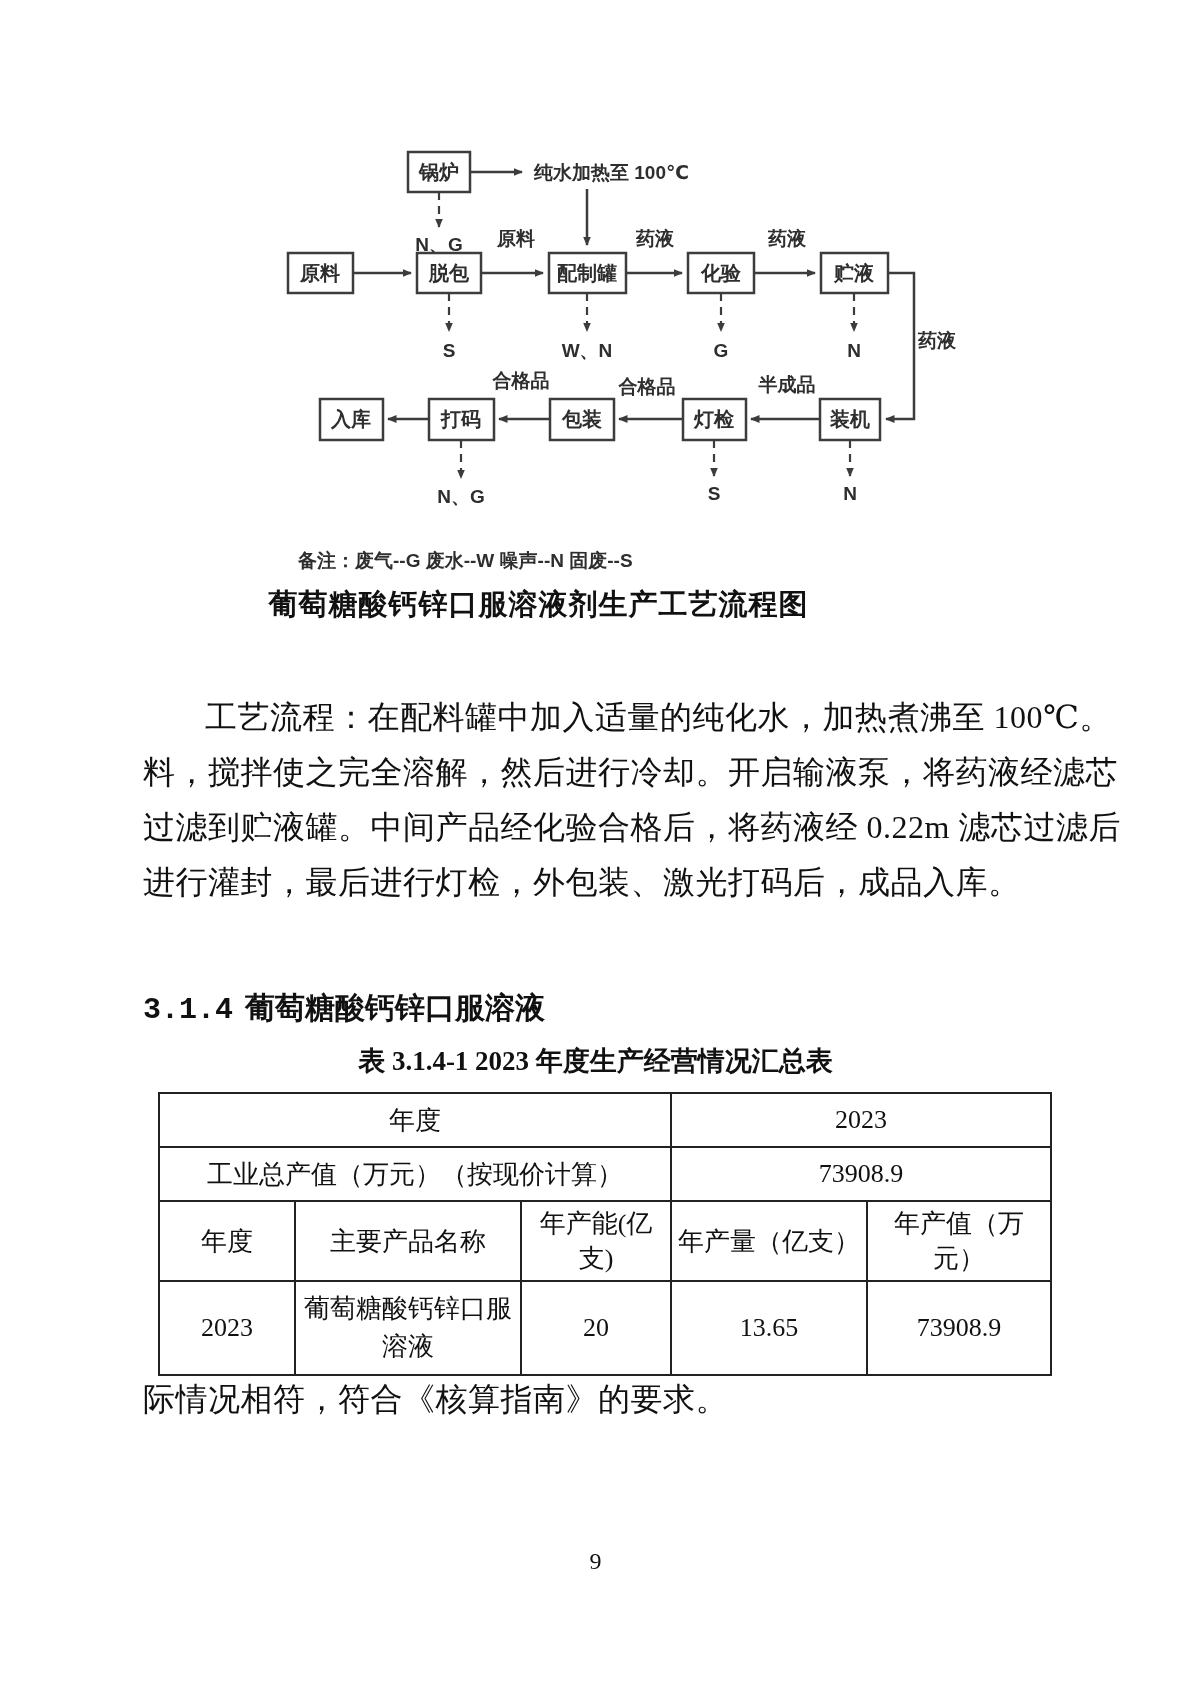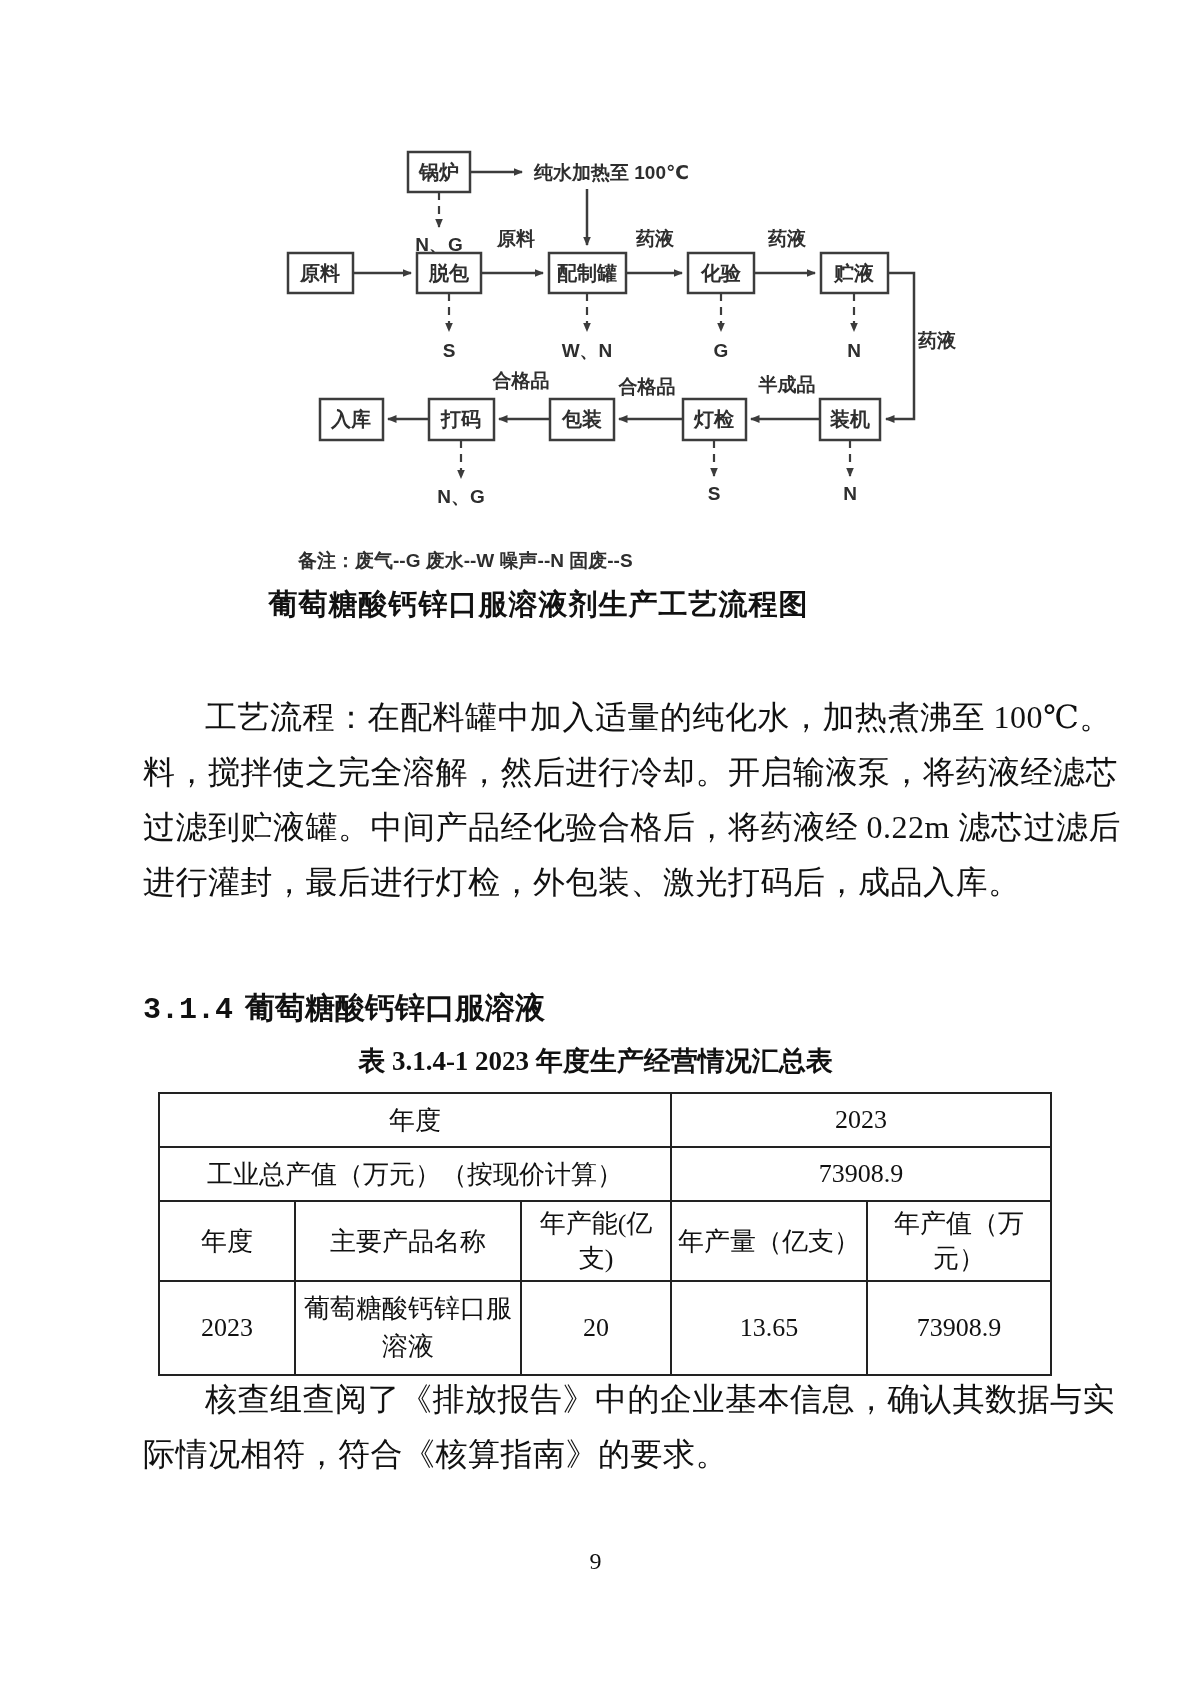--- a/index.html
+++ b/index.html
@@ -162,17 +162,16 @@
     <td>2023</td>
     <td>葡萄糖酸钙锌口服溶液</td>
     <td>20</td>
     <td>13.65</td>
     <td>73908.9</td>
   </tr>
   </tbody>
 </table>
 
 <div class="abs closing">
-  <div class="para-line first">核查组查阅了《排放报告》中的企业基本信息，确认其数据与实</div>
   <div class="para-line open">际情况相符，符合《核算指南》的要求。</div>
 </div>
 
 <div class="abs page-num">9</div>
 
 </body></html>

